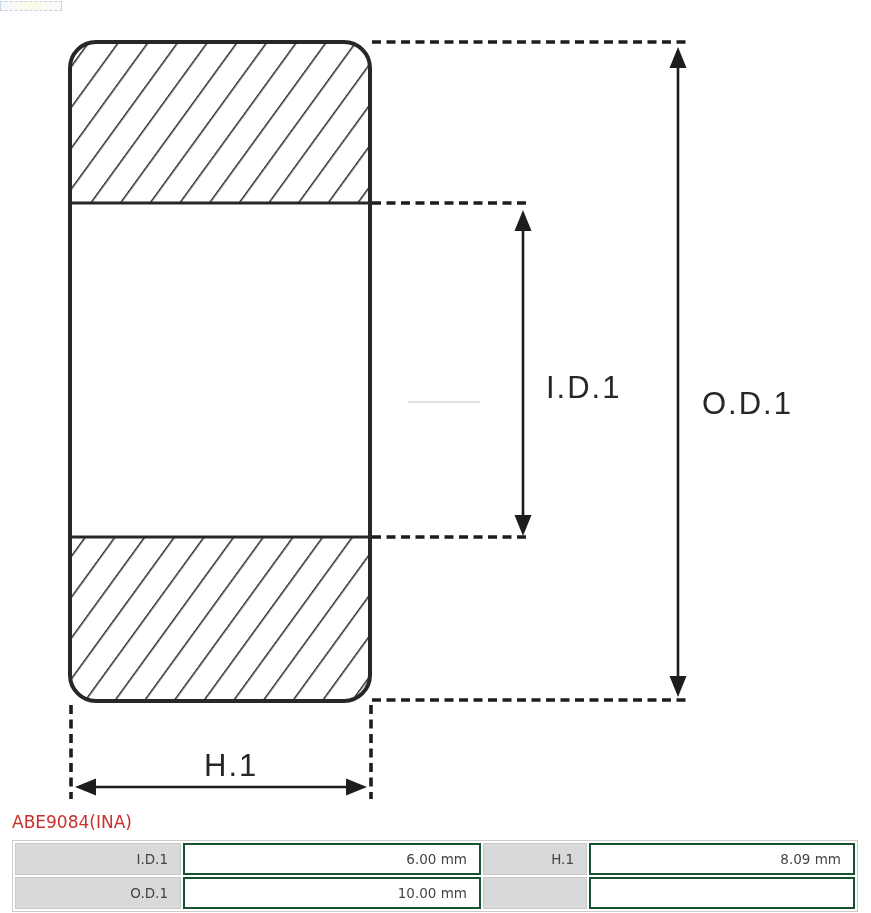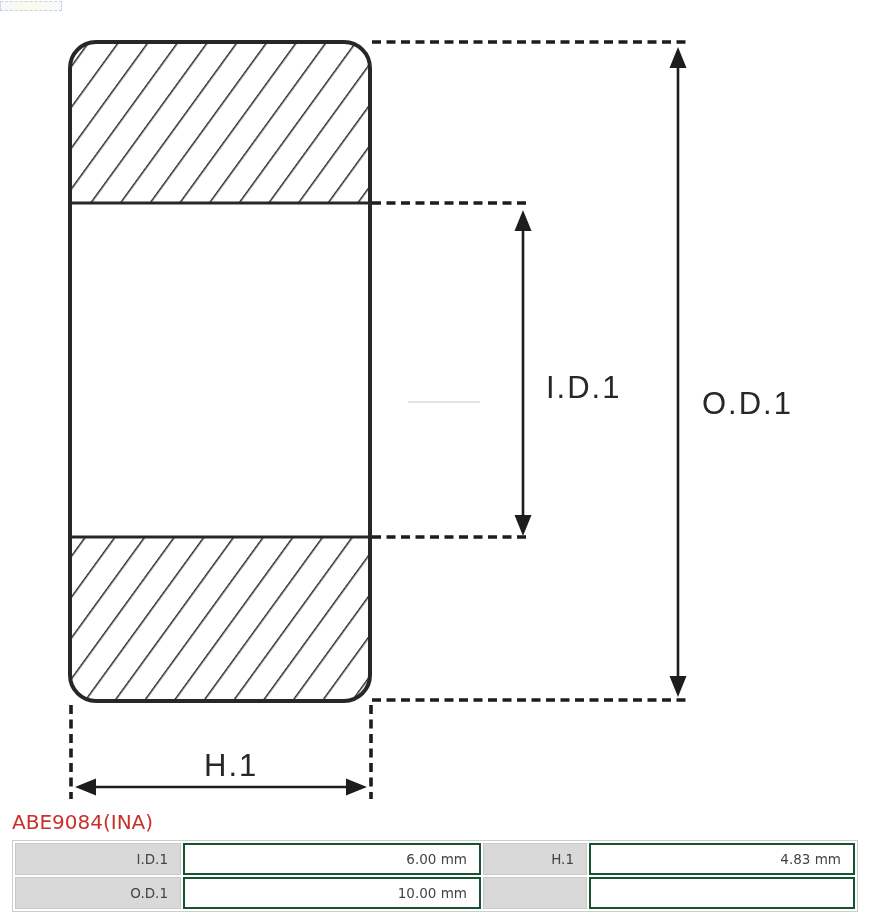--- a/index.html
+++ b/index.html
@@ -16,21 +16,21 @@
     opacity:.75;
   }
   svg.drawing { position:absolute; left:0; top:0; }
   .dim-label {
     font-family:"Liberation Sans", sans-serif;
     font-size:31px; letter-spacing:2px; fill:#2a2626; font-weight:400;
   }
   .part-number {
     position:absolute; left:12px; top:811px;
     font-family:"DejaVu Sans","Liberation Sans",sans-serif;
-    font-size:20px; line-height:22px; color:#c9302c; white-space:nowrap;
+    font-size:17px; line-height:22px; color:#c9302c; white-space:nowrap;
   }
   table.spec {
     position:absolute; left:12px; top:840px; width:846px;
     border-collapse:separate; border-spacing:2px;
     border:1px solid #cccccc; background:#ffffff;
     table-layout:fixed;
   }
   table.spec td {
     height:28px; padding:0 12px; text-align:right; vertical-align:middle;
     font-family:"DejaVu Sans","Liberation Sans",sans-serif;
@@ -106,21 +106,21 @@
         <col class="c0">
         <col class="c1">
         <col class="c2">
         <col class="c3">
       </colgroup>
     <tbody>
       <tr>
         <td class="hdr">I.D.1</td>
         <td class="val">6.00 mm</td>
         <td class="hdr">H.1</td>
-        <td class="val">4.83 mm</td>
+        <td class="val">8.09 mm</td>
       </tr>
       <tr>
         <td class="hdr">O.D.1</td>
         <td class="val">10.00 mm</td>
         <td class="hdr"></td>
         <td class="val"></td>
       </tr>
     </tbody>
   </table>
 

